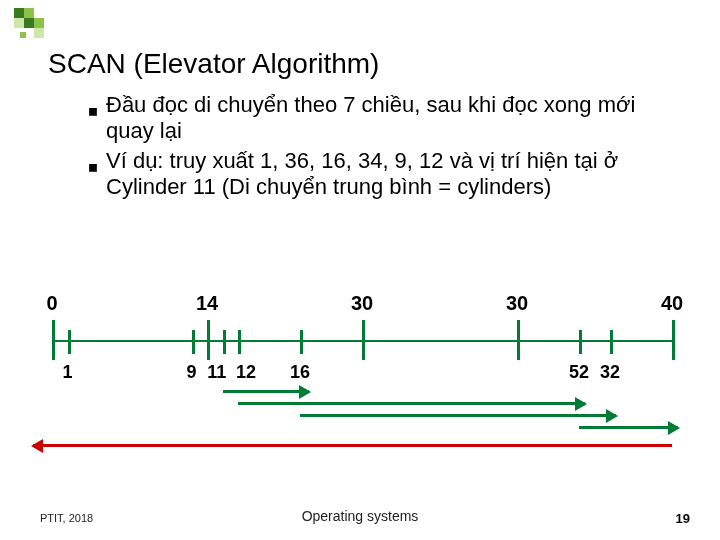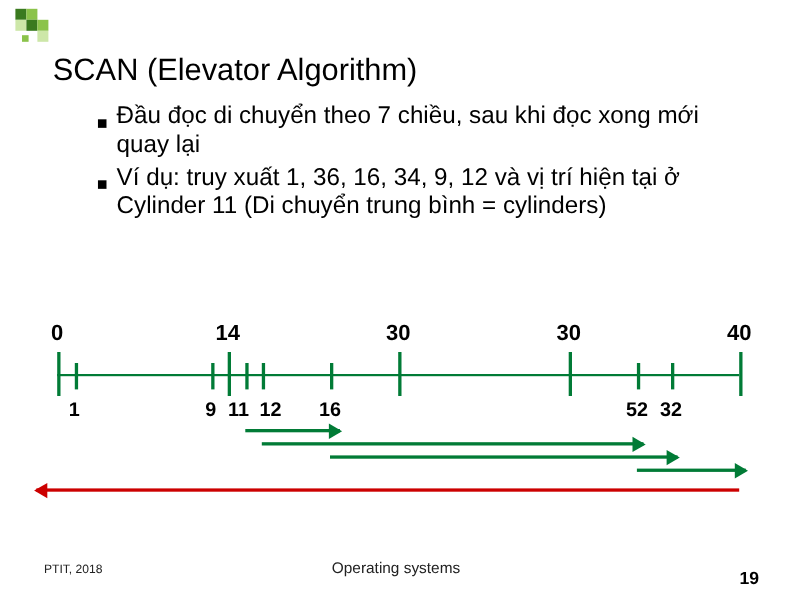--- a/index.html
+++ b/index.html
@@ -16,21 +16,21 @@
   .major-tick{position:absolute;width:3px;height:40px;background:#017b36;top:40px}
   .minor-tick{position:absolute;width:3px;height:24px;background:#017b36;top:50px}
   .lbl-top{position:absolute;top:12px;font-size:20px;font-weight:bold;transform:translateX(-50%)}
   .lbl-bot{position:absolute;top:82px;font-size:18px;font-weight:bold;transform:translateX(-50%)}
   .arrow{position:absolute;height:3px;background:#017b36}
   .arrow::after{content:"";position:absolute;right:-2px;top:-5px;border-left:12px solid #017b36;border-top:7px solid transparent;border-bottom:7px solid transparent}
   .arrow-l{position:absolute;height:3px;background:#cc0000}
   .arrow-l::after{content:"";position:absolute;left:-2px;top:-5px;border-right:12px solid #cc0000;border-top:7px solid transparent;border-bottom:7px solid transparent}
   .footL{position:absolute;left:40px;bottom:16px;font-size:11px;color:#222}
   .footC{position:absolute;left:0;right:0;bottom:16px;text-align:center;font-size:14px;color:#222}
-  .footR{position:absolute;right:30px;bottom:4px;font-size:16px;font-weight:bold}
+  .footR{position:absolute;right:30px;bottom:14px;font-size:13px;font-weight:bold}
 </style>
 </head>
 <body>
 
 <div class="logo">
   <div class="sq" style="left:0;top:0;background:#3a7a1f"></div>
   <div class="sq" style="left:10px;top:0;background:#8bc34a"></div>
   <div class="sq" style="left:0;top:10px;background:#cde7a8"></div>
   <div class="sq" style="left:10px;top:10px;background:#3a7a1f"></div>
   <div class="sq" style="left:20px;top:10px;background:#8bc34a"></div>

